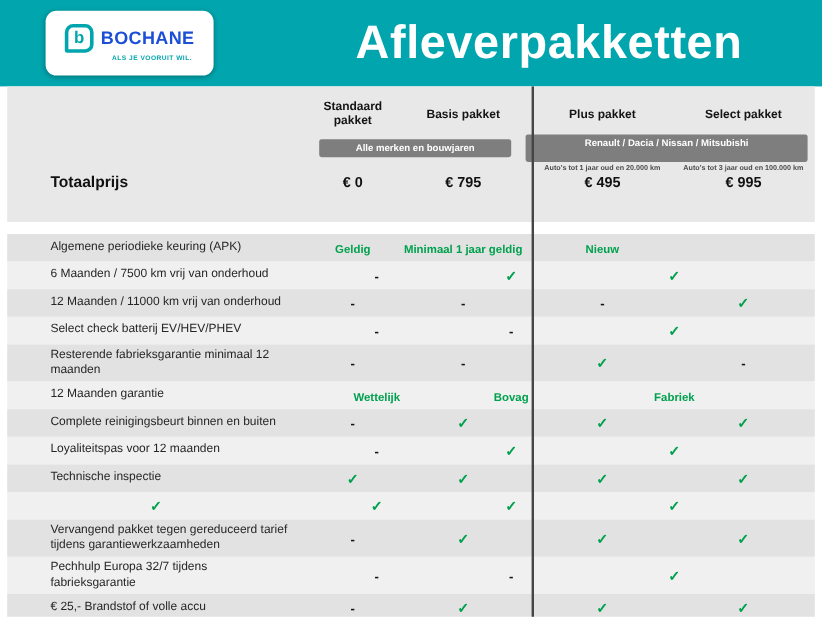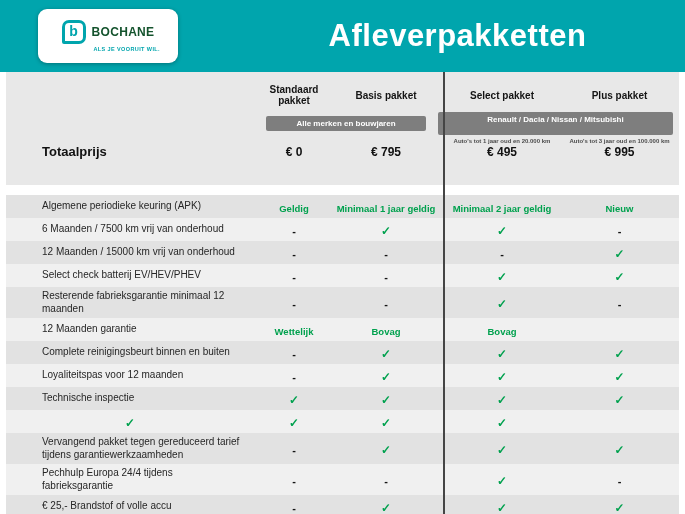--- a/index.html
+++ b/index.html
@@ -25,30 +25,30 @@
     box-shadow:0 1px 4px rgba(0,0,0,.30);
     display:flex; flex-direction:column; align-items:center; justify-content:center;
   }
   .logo-row { display:flex; align-items:center; gap:6px; }
   .logo-icon {
     width:24px; height:24px;
     border:3px solid #00a5ad;
     border-radius:7px 7px 7px 2px;
     color:#00a5ad; font-weight:bold; font-size:14px; line-height:17px; text-align:center;
   }
-  .logo-text { font-size:12px; font-weight:bold; color:#14532d; letter-spacing:.3px; }
+  .logo-text { font-size:15px; font-weight:bold; color:#1d4ed8; letter-spacing:.3px; }
   .logo-tagline {
     font-size:5.5px; font-weight:bold; color:#00a5ad; letter-spacing:.4px;
     margin-top:2px; width:100%; text-align:right; padding-right:18px;
   }
   .title {
     position:absolute; left:0; right:0; top:0; bottom:0;
     display:flex; align-items:center; justify-content:center;
     padding-left:230px;
-    color:#ffffff; font-size:31px; font-weight:bold; letter-spacing:.5px;
+    color:#ffffff; font-size:39px; font-weight:bold; letter-spacing:.5px;
   }
 
   
   .table-wrap { position:relative; margin:0 6px; }
   .grid, .row {
     display:grid;
     grid-template-columns:248px 80px 104px 128px 107px;
     align-items:center;
   }
   .thead { background:#e8e8e8; padding:3px 0 26px; }
@@ -63,21 +63,21 @@
   .subnotes-grid { display:grid; grid-template-columns:432px 128px 107px; }
   .subnote { font-size:6px; font-weight:bold; color:#4c4c4c; text-align:center; padding-top:3px; }
   .price-row { }
   .price-label { font-size:13px; font-weight:bold; color:#111111; padding-left:36px; }
   .price { font-size:12px; font-weight:bold; color:#111111; text-align:center; }
 
   .gap { height:10px; background:#ffffff; }
 
   .row { min-height:23px; }
   .row.dark { background:#e2e2e2; }
-  .row.light { background:#f0f0f0; }
+  .row.light { background:#f0f0f0;gap:20px; }
   .feature { font-size:10px; color:#262626; padding:3px 10px 3px 36px; line-height:1.25; }
   .cell { text-align:center; }
   .check { color:#00a14e; font-size:12px; font-weight:bold; }
   .dash  { color:#141414; font-size:11px; font-weight:bold; }
   .val   { color:#00a14e; font-size:9.5px; font-weight:bold;text-align:center; }
 
   .bottom-filler { height:30px; background:#f0f0f0; }
   .vline {
     position:absolute; left:437px; top:0; bottom:0;
     width:2px; background:#454545;
@@ -96,22 +96,22 @@
   </div>
   <div class="title">Afleverpakketten</div>
 </div>
 
 <div class="table-wrap">
   <div class="thead">
     <div class="grid">
       <div></div>
       <div class="colhead">Standaard pakket</div>
       <div class="colhead">Basis pakket</div>
+      <div class="colhead">Plus pakket</div>
       <div class="colhead">Select pakket</div>
-      <div class="colhead">Plus pakket</div>
     </div>
     <div class="badges-grid">
       <div></div>
       <div class="badge">Alle merken en bouwjaren</div>
       <div class="badge badge2">Renault / Dacia / Nissan / Mitsubishi</div>
     </div>
     <div class="subnotes-grid">
       <div></div>
       <div class="subnote">Auto's tot 1 jaar oud en 20.000 km</div>
       <div class="subnote">Auto's tot 3 jaar oud en 100.000 km</div>
@@ -125,32 +125,31 @@
     </div>
   </div>
 
   <div class="gap"></div>
 
   <div id="feature-rows">
       <div class="row dark">
         <div class="feature">Algemene periodieke keuring (APK)</div>
         <div class="cell"><span class="val">Geldig</span></div>
         <div class="cell"><span class="val">Minimaal 1 jaar geldig</span></div>
-        <div class="cell"><span class="val">Minimaal 2 jaar geldig</span></div>
         <div class="cell"><span class="val">Nieuw</span></div>
       </div>
       <div class="row light">
         <div class="feature">6 Maanden / 7500 km vrij van onderhoud</div>
         <div class="cell"><span class="dash">-</span></div>
         <div class="cell"><span class="check">✓</span></div>
         <div class="cell"><span class="check">✓</span></div>
         <div class="cell"><span class="dash">-</span></div>
       </div>
       <div class="row dark">
-        <div class="feature">12 Maanden / 15000 km vrij van onderhoud</div>
+        <div class="feature">12 Maanden / 11000 km vrij van onderhoud</div>
         <div class="cell"><span class="dash">-</span></div>
         <div class="cell"><span class="dash">-</span></div>
         <div class="cell"><span class="dash">-</span></div>
         <div class="cell"><span class="check">✓</span></div>
       </div>
       <div class="row light">
         <div class="feature">Select check batterij EV/HEV/PHEV</div>
         <div class="cell"><span class="dash">-</span></div>
         <div class="cell"><span class="dash">-</span></div>
         <div class="cell"><span class="check">✓</span></div>
@@ -160,20 +159,21 @@
         <div class="feature">Resterende fabrieksgarantie minimaal 12 maanden</div>
         <div class="cell"><span class="dash">-</span></div>
         <div class="cell"><span class="dash">-</span></div>
         <div class="cell"><span class="check">✓</span></div>
         <div class="cell"><span class="dash">-</span></div>
       </div>
       <div class="row light">
         <div class="feature">12 Maanden garantie</div>
         <div class="cell"><span class="val">Wettelijk</span></div>
         <div class="cell"><span class="val">Bovag</span></div>
+        <div class="cell"><span class="val">Fabriek</span></div>
         <div class="cell"><span class="val">Bovag</span></div>
       </div>
       <div class="row dark">
         <div class="feature">Complete reinigingsbeurt binnen en buiten</div>
         <div class="cell"><span class="dash">-</span></div>
         <div class="cell"><span class="check">✓</span></div>
         <div class="cell"><span class="check">✓</span></div>
         <div class="cell"><span class="check">✓</span></div>
       </div>
       <div class="row light">
@@ -197,21 +197,21 @@
         <div class="cell"><span class="check">✓</span></div>
       </div>
       <div class="row dark">
         <div class="feature">Vervangend pakket tegen gereduceerd tarief tijdens garantiewerkzaamheden</div>
         <div class="cell"><span class="dash">-</span></div>
         <div class="cell"><span class="check">✓</span></div>
         <div class="cell"><span class="check">✓</span></div>
         <div class="cell"><span class="check">✓</span></div>
       </div>
       <div class="row light">
-        <div class="feature">Pechhulp Europa 24/4 tijdens fabrieksgarantie</div>
+        <div class="feature">Pechhulp Europa 32/7 tijdens fabrieksgarantie</div>
         <div class="cell"><span class="dash">-</span></div>
         <div class="cell"><span class="dash">-</span></div>
         <div class="cell"><span class="check">✓</span></div>
         <div class="cell"><span class="dash">-</span></div>
       </div>
       <div class="row dark">
         <div class="feature">€ 25,- Brandstof of volle accu</div>
         <div class="cell"><span class="dash">-</span></div>
         <div class="cell"><span class="check">✓</span></div>
         <div class="cell"><span class="check">✓</span></div>

